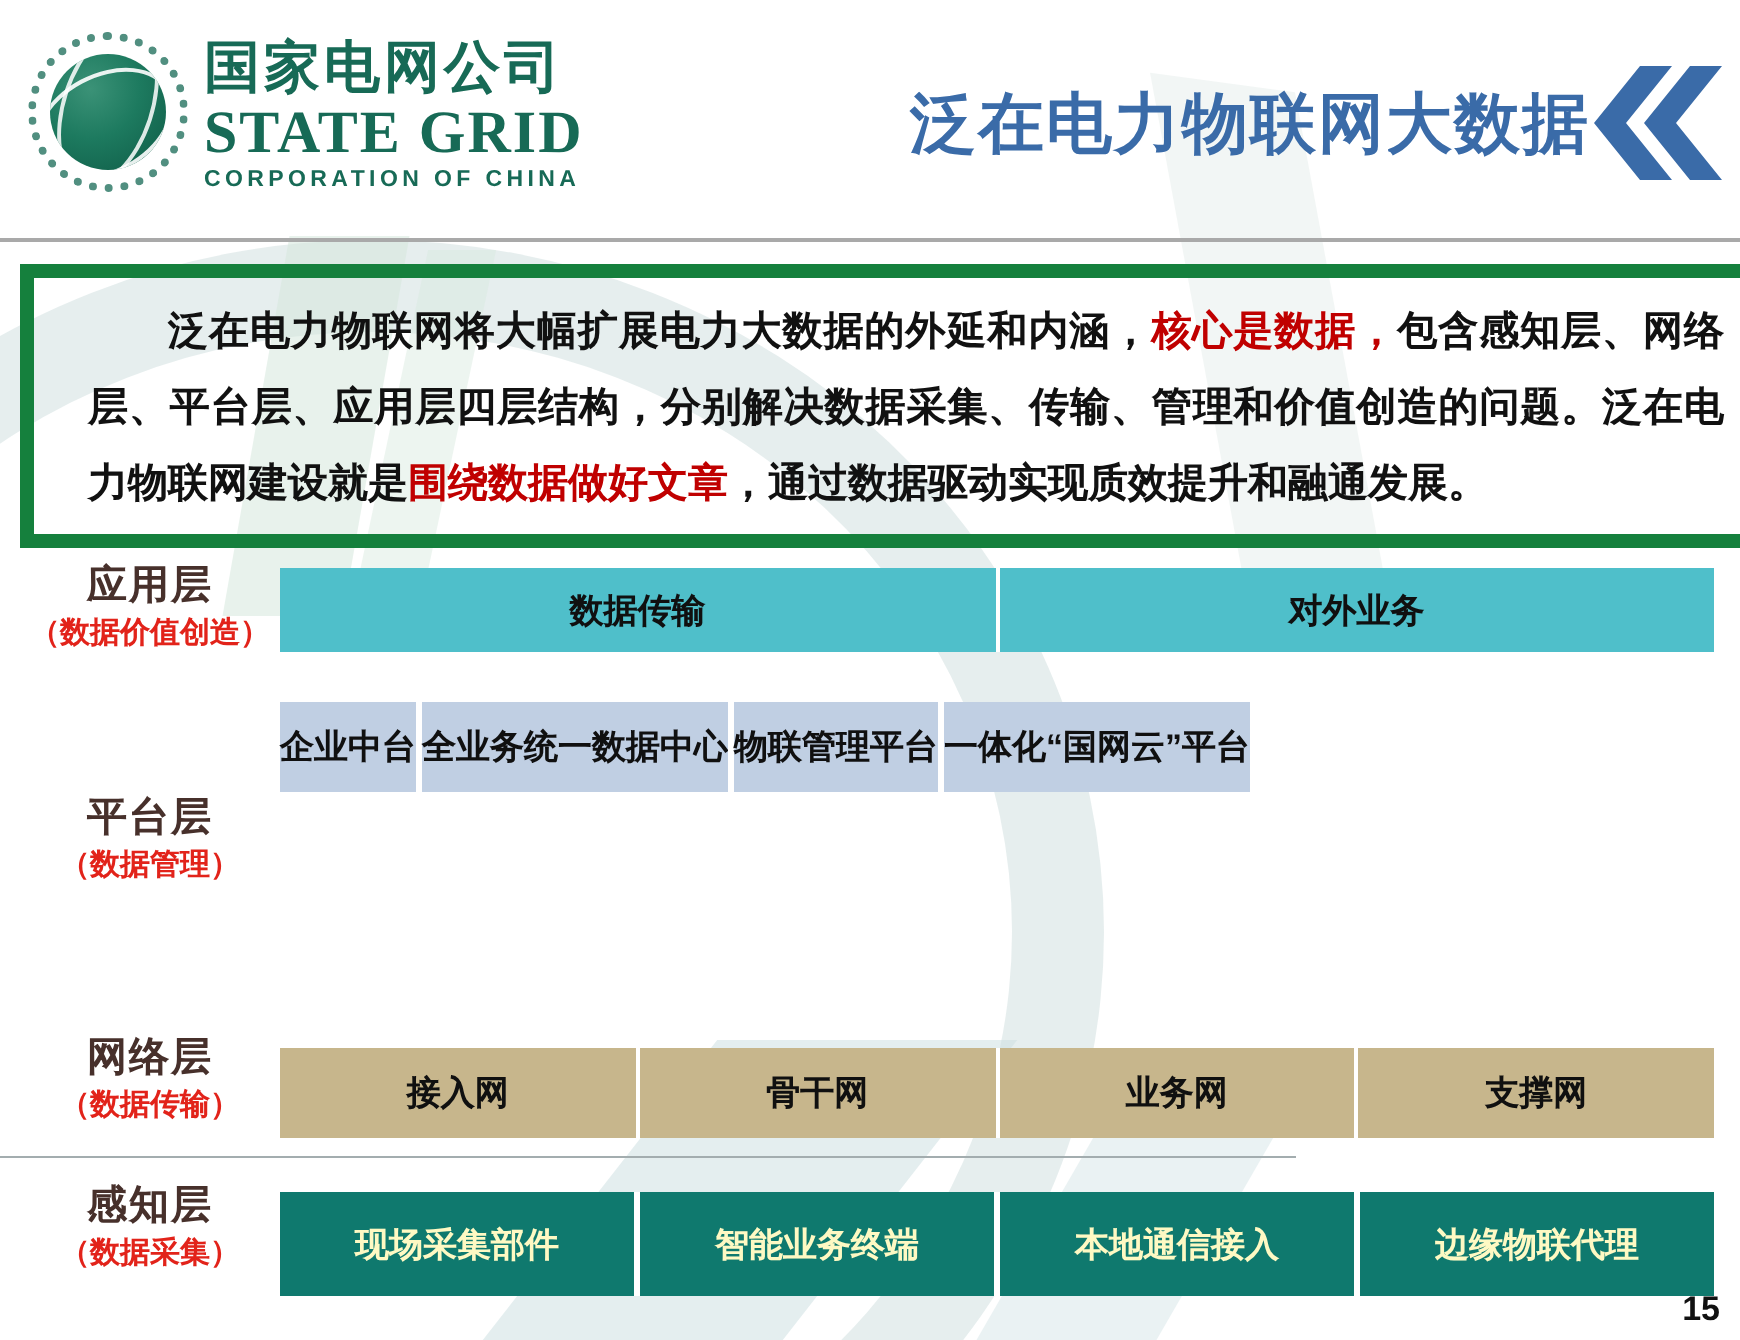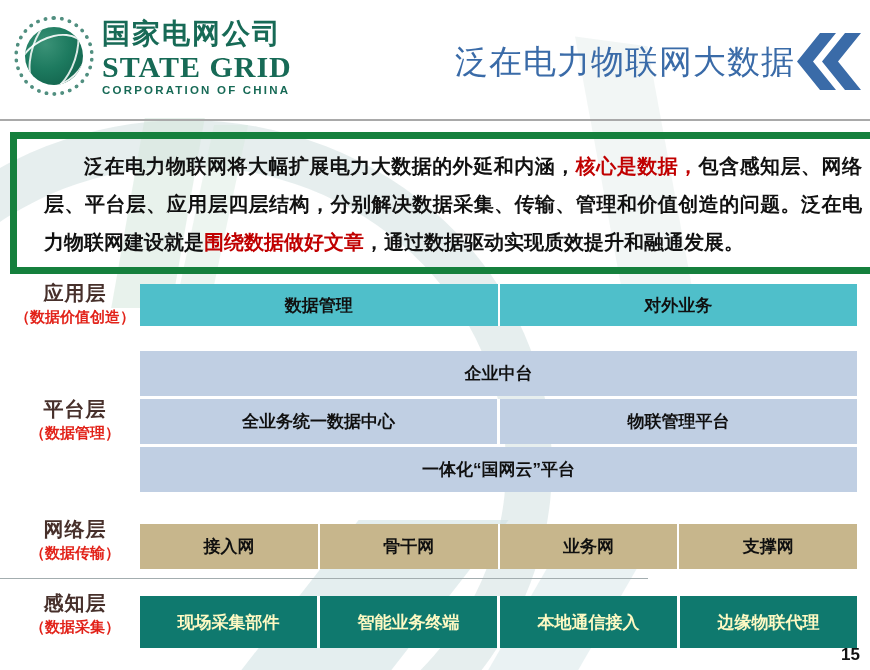--- a/index.html
+++ b/index.html
@@ -81,21 +81,21 @@
     font-size:30px;font-weight:bold;letter-spacing:1px;line-height:33px;
   }
   .logo-sub{
     color:var(--brand-green,#176a56);
     font-size:11.5px;font-weight:bold;letter-spacing:2.2px;line-height:15px;
   }
   .slide-title{
     position:absolute;left:455px;top:40px;width:330px;
     margin:0;
     color:var(--title-blue,#3a6ba8);
-    font-size:33px;font-weight:normal;letter-spacing:1px;
+    font-size:33px;font-weight:bold;letter-spacing:1px;
     white-space:nowrap;
     text-align:center;
   }
   .chevrons{position:absolute;left:789px;top:33px;}
   .header-divider{
     position:absolute;left:0;top:119px;width:870px;height:2px;
     background:#a9a9a9;
   }
   
   .intro-box{
@@ -131,21 +131,21 @@
   }
   .cell{
     flex:1;display:flex;align-items:center;justify-content:center;
     font-size:17px;font-weight:bold;color:#101010;
     white-space:nowrap;
   }
   .vdiv{width:2px;background:#ffffff;}
   .band-app{top:14px;height:42px;background:var(--app-teal,#4fbfca);}
   .platform-stack{
     position:absolute;left:140px;top:81px;width:717px;
-    display:flex;flex-direction:column;gap:3px;
+    display:flex;flex-direction:row;gap:3px;
   }
   .platform-row{
     height:45px;background:var(--platform-blue,#c0cfe3);
     display:flex;align-items:stretch;
   }
   .platform-row .vdiv{background:#ffffff;width:3px;}
   .band-net{top:254px;height:45px;background:var(--network-tan,#c7b68c);}
   .thin-line{
     position:absolute;left:0;top:308px;width:648px;height:1px;background:#a3adaf;
   }
@@ -196,21 +196,21 @@
     <p class="intro-text"><span>泛在电力物联网将大幅扩展电力大数据的外延和内涵，</span><span class="hl">核心是数据，</span><span>包含感知层、网络层、平台层、应用层四层结构，分别解决数据采集、传输、管理和价值创造的问题。泛在电力物联网建设就是</span><span class="hl">围绕数据做好文章</span><span>，通过数据驱动实现质效提升和融通发展。</span></p>
   </div>
 
   <div class="diagram">
 
     <div class="layer-label" style="top:12px;text-align:center;">
       <div class="layer-name">应用层</div>
       <div class="layer-sub">（数据价值创造）</div>
     </div>
     <div class="band band-app">
-      <div class="cell">数据管理</div>
+      <div class="cell">数据传输</div>
       <div class="vdiv"></div>
       <div class="cell">对外业务</div>
     </div>
 
     <div class="layer-label" style="top:128px;">
       <div class="layer-name">平台层</div>
       <div class="layer-sub">（数据管理）</div>
     </div>
     <div class="platform-stack">
       <div class="platform-row">

